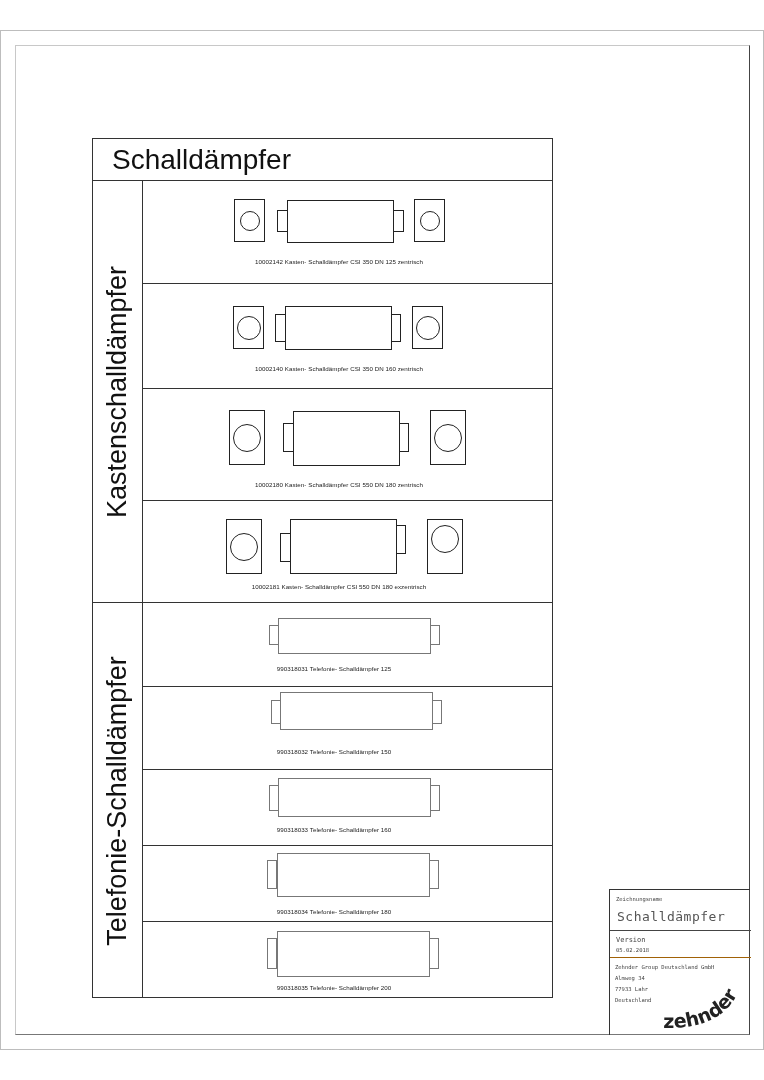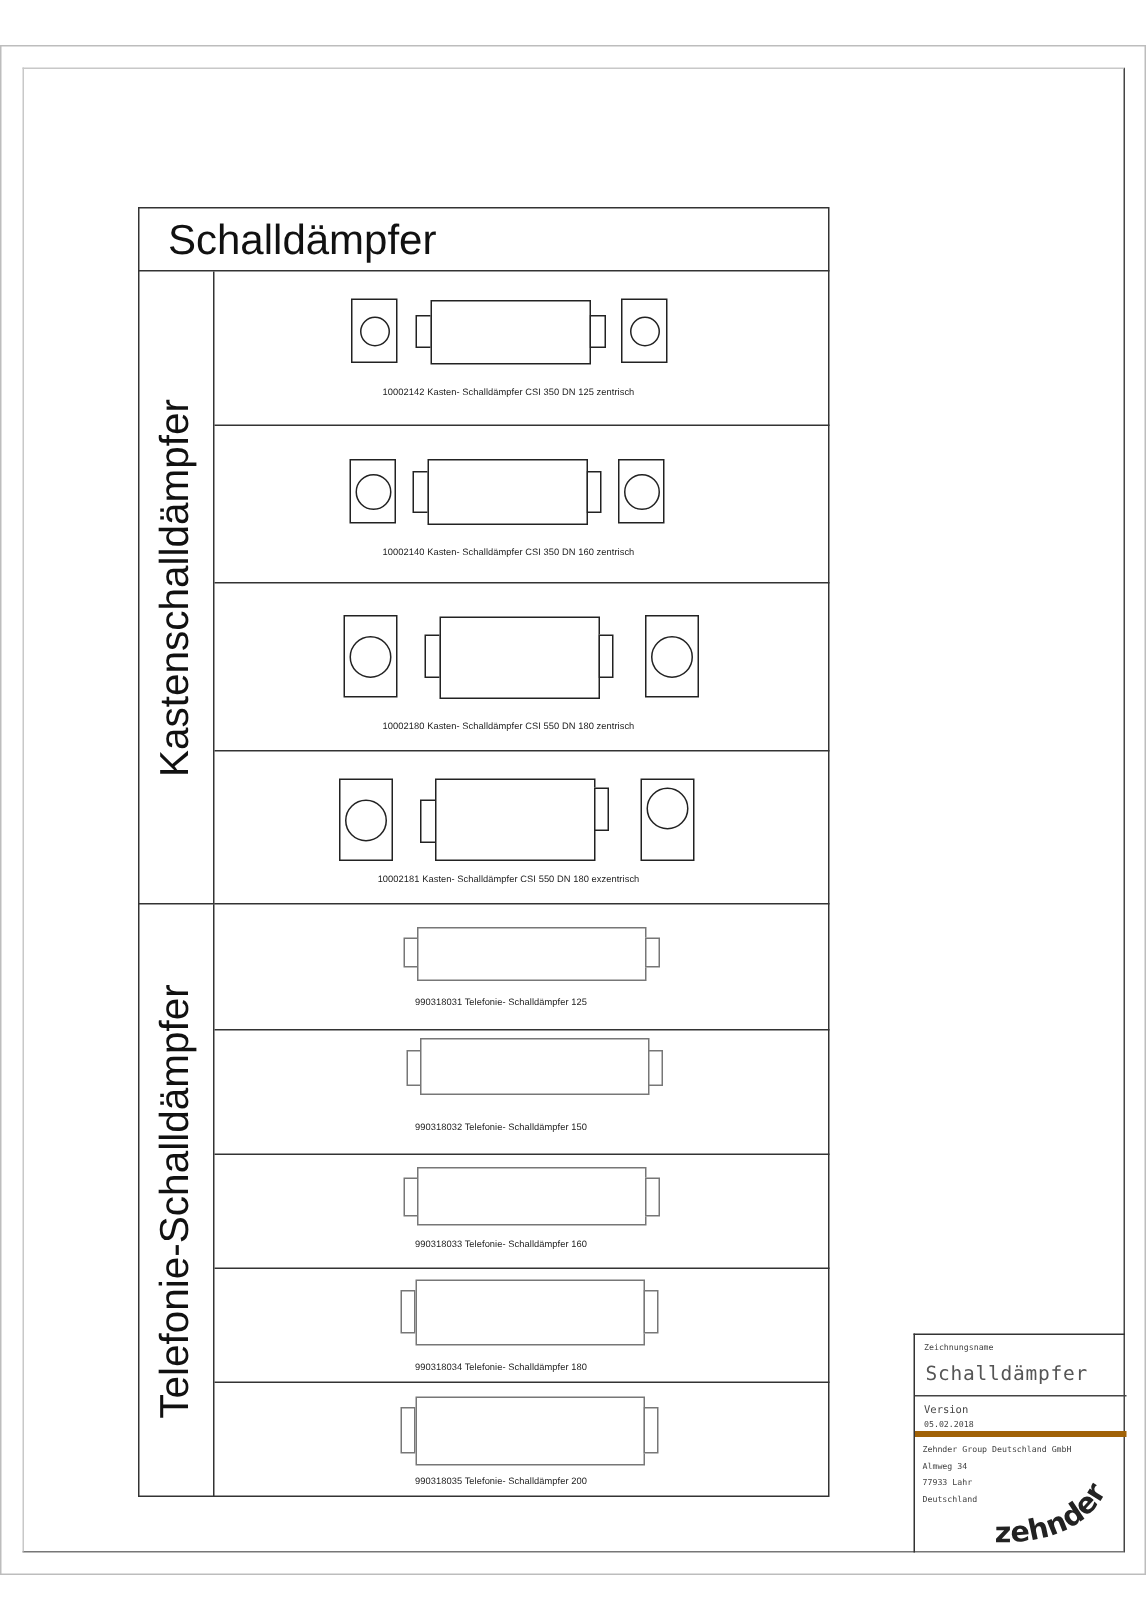--- a/index.html
+++ b/index.html
@@ -124,21 +124,21 @@
   <div class="shape light" style="left:134px;top:9px;width:153px;height:46px;"></div>
   <div class="shape light" style="left:286px;top:16px;width:10px;height:31px;"></div>
   <div class="caption" style="top:62px;left:-28px;">990318035 Telefonie- Schalldämpfer 200</div>
 </div>
 
 <div class="abs tb">
   <div class="tb-sec" style="top:0;height:41px;border-bottom:1px solid #444;">
     <div class="tb-small" style="position:absolute;left:6px;top:6px;">Zeichnungsname</div>
     <div class="tb-name" style="position:absolute;left:7px;top:19px;">Schalldämpfer</div>
   </div>
-  <div class="tb-sec" style="top:41px;height:27px;border-bottom:4px solid #a16207;">
+  <div class="tb-sec" style="top:41px;height:27px;border-bottom:1px solid #a16207;">
     <div class="tb-small" style="position:absolute;left:6px;top:5px;font-size:7px;">Version</div>
     <div class="tb-small" style="position:absolute;left:6px;top:16px;">05.02.2018</div>
   </div>
   <div class="tb-sec" style="top:68px;height:78px;">
     <div class="tb-small" style="position:absolute;left:5px;top:6px;">Zehnder Group Deutschland GmbH</div>
     <div class="tb-small" style="position:absolute;left:5px;top:17px;">Almweg 34</div>
     <div class="tb-small" style="position:absolute;left:5px;top:28px;">77933 Lahr</div>
     <div class="tb-small" style="position:absolute;left:5px;top:39px;">Deutschland</div>
     <svg style="position:absolute;left:45px;top:20px;" width="96" height="58" viewBox="0 0 96 58">
       <defs>

